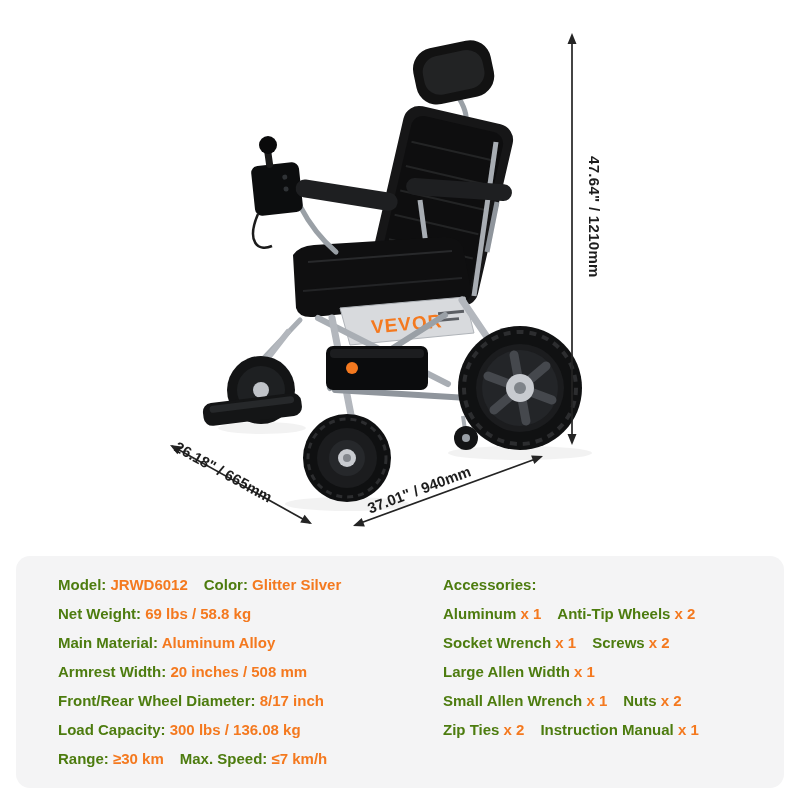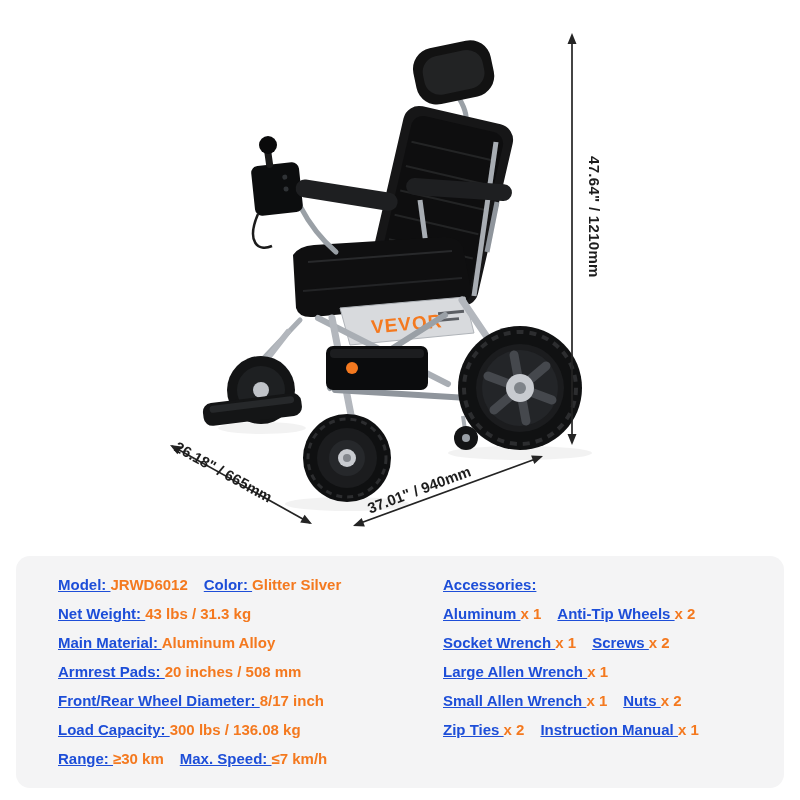--- a/index.html
+++ b/index.html
@@ -20,21 +20,21 @@
 
   .spec-panel {
     position:absolute; left:16px; top:556px; width:768px; height:232px;
     background:#f4f4f5; border-radius:14px;
     display:flex; padding:14px 28px 0 42px;
   }
   .col { white-space:nowrap; }
   .col-left { width:385px; }
   .col-right { flex:1; min-width:0; }
   .spec-row { line-height:29px; font-size:15px; font-weight:700; }
-  .lbl { color:#1d4ed8;text-decoration:underline; }
+  .lbl { color:#4d7c0f; }
   .val { color:#F4791F;text-align:center; }
   .gap { margin-left:16px; }
 </style>
 </head>
 <body>
 
 <div class="stage">
 
   <svg class="diagram-svg" width="800" height="545" viewBox="0 0 800 545">
 
@@ -189,31 +189,31 @@
   </svg>
 
   <div class="dim-label dim-height">47.64" / 1210mm</div>
   <div class="dim-label dim-depth">26.18" / 665mm</div>
   <div class="dim-label dim-width">37.01" / 940mm</div>
 
   <div class="spec-panel">
 
     <div class="col col-left">
       <div class="spec-row"><span class="lbl">Model: </span><span class="val">JRWD6012</span><span class="lbl gap">Color: </span><span class="val">Glitter Silver</span></div>
-      <div class="spec-row"><span class="lbl">Net Weight: </span><span class="val">43 lbs / 31.3 kg</span></div>
+      <div class="spec-row"><span class="lbl">Net Weight: </span><span class="val">69 lbs / 58.8 kg</span></div>
       <div class="spec-row"><span class="lbl">Main Material: </span><span class="val">Aluminum Alloy</span></div>
-      <div class="spec-row"><span class="lbl">Armrest Pads: </span><span class="val">20 inches / 508 mm</span></div>
+      <div class="spec-row"><span class="lbl">Armrest Width: </span><span class="val">20 inches / 508 mm</span></div>
       <div class="spec-row"><span class="lbl">Front/Rear Wheel Diameter: </span><span class="val">8/17 inch</span></div>
       <div class="spec-row"><span class="lbl">Load Capacity: </span><span class="val">300 lbs / 136.08 kg</span></div>
       <div class="spec-row"><span class="lbl">Range: </span><span class="val">≥30 km</span><span class="lbl gap">Max. Speed: </span><span class="val">≤7 km/h</span></div>
     </div>
 
     <div class="col col-right">
       <div class="spec-row"><span class="lbl">Accessories:</span></div>
       <div class="spec-row"><span class="lbl">Aluminum </span><span class="val">x 1</span><span class="lbl gap">Anti-Tip Wheels </span><span class="val">x 2</span></div>
       <div class="spec-row"><span class="lbl">Socket Wrench </span><span class="val">x 1</span><span class="lbl gap">Screws </span><span class="val">x 2</span></div>
-      <div class="spec-row"><span class="lbl">Large Allen Wrench </span><span class="val">x 1</span></div>
+      <div class="spec-row"><span class="lbl">Large Allen Width </span><span class="val">x 1</span></div>
       <div class="spec-row"><span class="lbl">Small Allen Wrench </span><span class="val">x 1</span><span class="lbl gap">Nuts </span><span class="val">x 2</span></div>
       <div class="spec-row"><span class="lbl">Zip Ties </span><span class="val">x 2</span><span class="lbl gap">Instruction Manual </span><span class="val">x 1</span></div>
     </div>
 
   </div>
 </div>
 
 </body></html>

